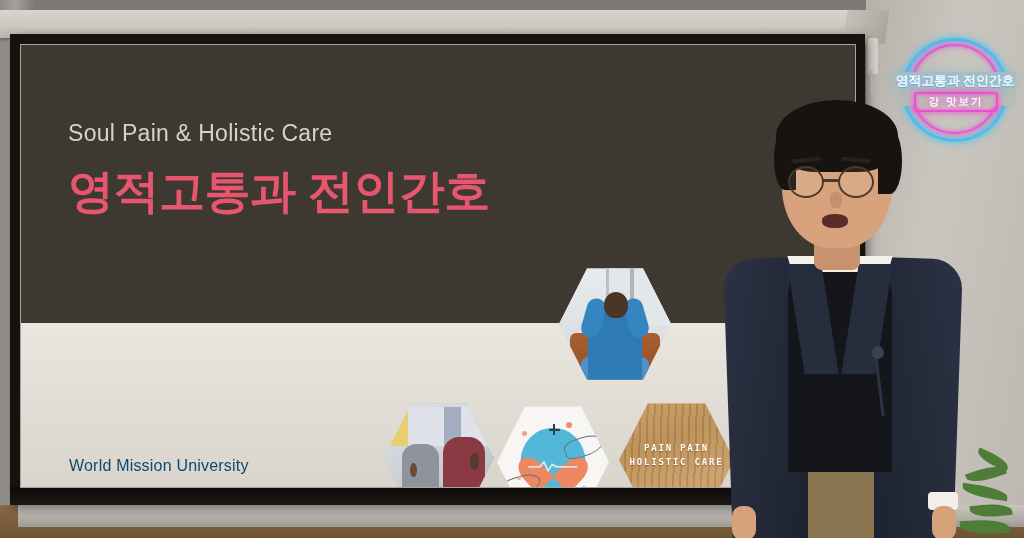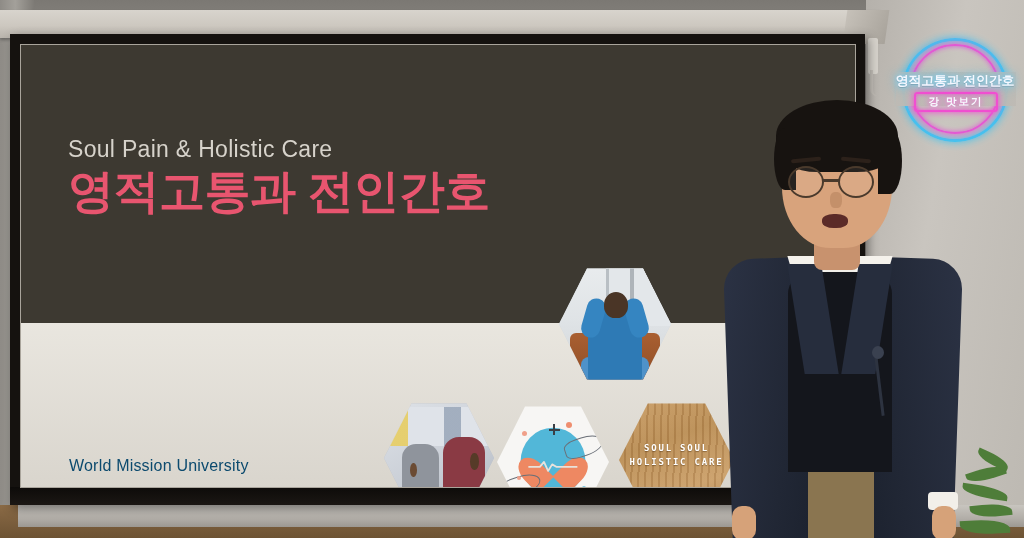--- a/index.html
+++ b/index.html
@@ -71,21 +71,21 @@
     position:absolute; left:0; top:0; width:100%; height:278px;
     background:#3d3931;
   }
   .slide-light {
     position:absolute; left:0; top:278px; width:100%; bottom:0;
     background:linear-gradient(180deg,#e9e6df 0%,#d9d5cd 100%);
   }
 
   .slide-subtitle {
     position:absolute; left:47px; top:75px;
-    font-size:23px; color:#d7d3cb; letter-spacing:.3px; font-weight:400;margin-top:16px;
+    font-size:23px; color:#d7d3cb; letter-spacing:.3px; font-weight:400;
   }
   .slide-title {
     position:absolute; left:47px; top:116px;
     font-size:46px; font-weight:700; color:#e8556f;
     letter-spacing:-.5px;
   }
   .slide-author {
     position:absolute; left:48px; top:188px;
     font-size:19px; color:#eeebe5; font-weight:500;
   }
@@ -452,21 +452,21 @@
       <div class="hi-hand bot"></div>
       <div class="hi-dot" style="left:22%;top:24%;width:5px;height:5px;background:#f0a08a"></div>
       <div class="hi-dot" style="left:76%;top:70%;width:4px;height:4px;background:#7ec9e4"></div>
       <div class="hi-dot" style="left:18%;top:62%;width:4px;height:4px;background:#f0a08a"></div>
       <div class="hi-dot" style="left:62%;top:16%;width:6px;height:6px;background:#ef8e6f"></div>
     </div>
 
     <div class="hex hex-wood">
       <div class="grain"></div>
       <div class="wood-text">
-        <div>SOUL SOUL</div>
+        <div>PAIN PAIN</div>
         <div>HOLISTIC CARE</div>
       </div>
     </div>
 
   </div>
 </div>
 
 <div class="neon">
   <div class="neon-arc-outer"></div>
   <div class="neon-arc-inner"></div>

